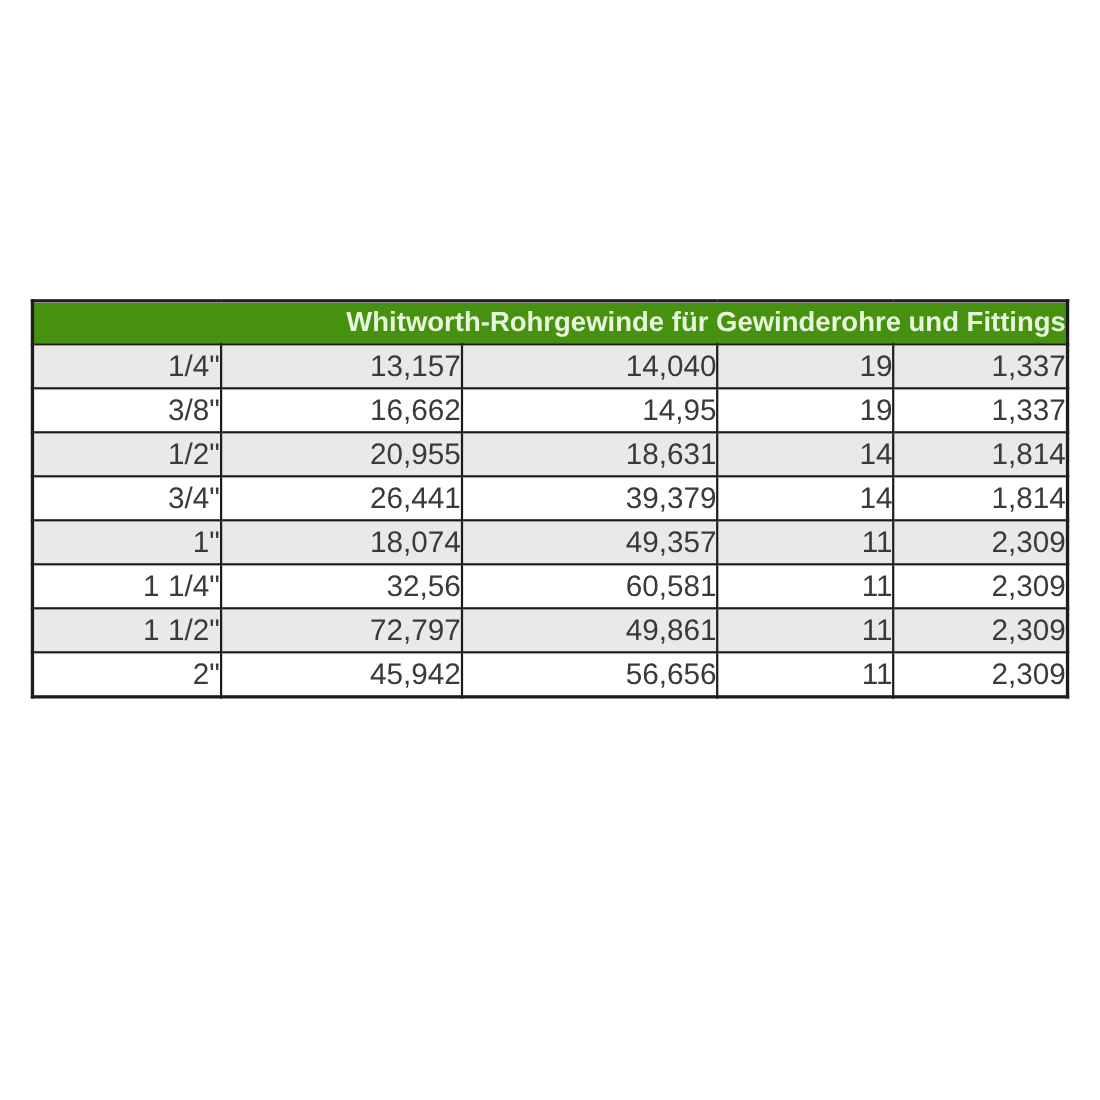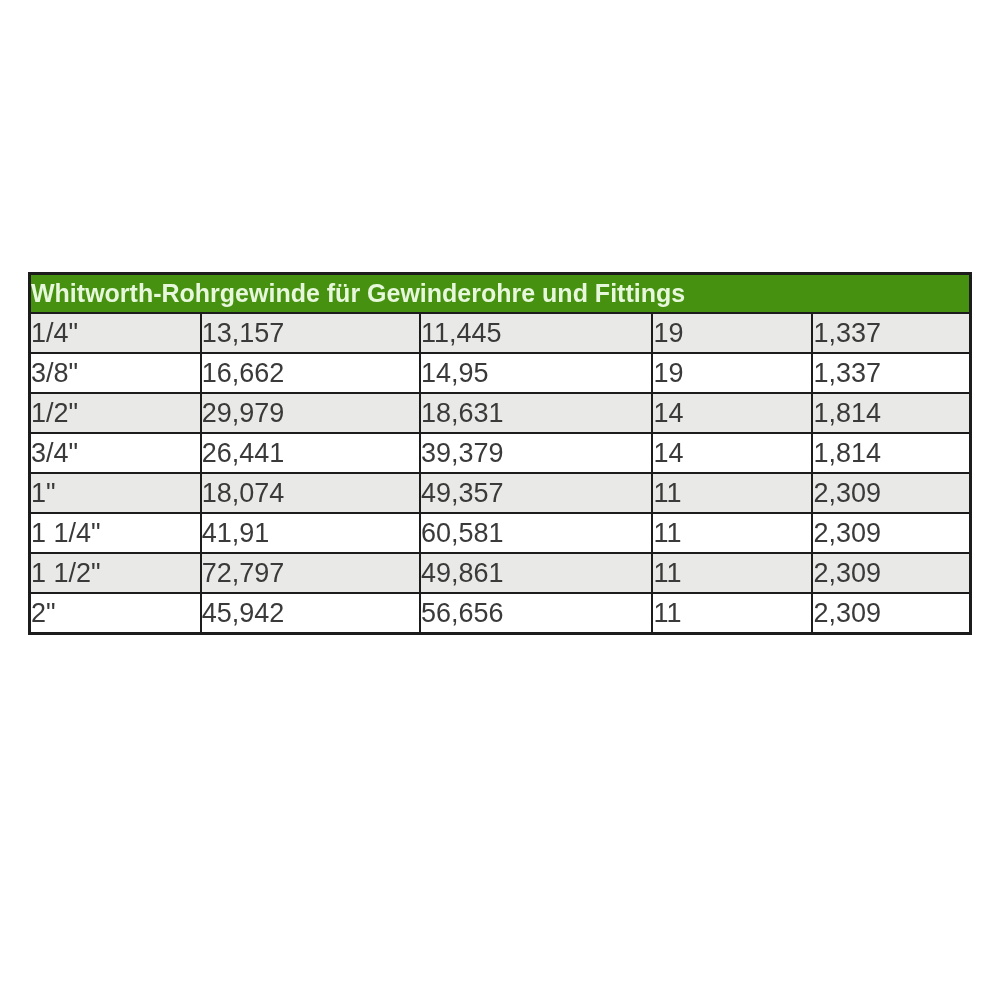--- a/index.html
+++ b/index.html
@@ -28,21 +28,21 @@
   }
   table.thread-table {
     width: 100%;
     border-collapse: collapse;
     table-layout: fixed;
     border: 3px solid var(--border);
   }
   table.thread-table th,
   table.thread-table td {
     border: 2px solid var(--border);
-    text-align: left;
+    text-align: right;
     vertical-align: middle;
     padding: 0;
     overflow: hidden;
   }
   .title-cell {
     background: var(--title_bg);
     color: var(--title_text);
     font-size: 25px;
     font-weight: bold;
     height: 37px;
@@ -79,55 +79,55 @@
       <col style="width:17.0%">
       <col style="width:16.8%">
     </colgroup>
     <tbody>
       <tr>
         <th colspan="5" class="title-cell">Whitworth-Rohrgewinde für Gewinderohre und Fittings</th>
       </tr>
       <tr class="alt">
         <td class="data-cell">1/4"</td>
         <td class="data-cell">13,157</td>
-        <td class="data-cell">11,445</td>
+        <td class="data-cell">14,040</td>
         <td class="data-cell">19</td>
         <td class="data-cell">1,337</td>
       </tr>
       <tr>
         <td class="data-cell">3/8"</td>
         <td class="data-cell">16,662</td>
         <td class="data-cell">14,95</td>
         <td class="data-cell">19</td>
         <td class="data-cell">1,337</td>
       </tr>
       <tr class="alt">
         <td class="data-cell">1/2"</td>
-        <td class="data-cell">29,979</td>
+        <td class="data-cell">20,955</td>
         <td class="data-cell">18,631</td>
         <td class="data-cell">14</td>
         <td class="data-cell">1,814</td>
       </tr>
       <tr>
         <td class="data-cell">3/4"</td>
         <td class="data-cell">26,441</td>
         <td class="data-cell">39,379</td>
         <td class="data-cell">14</td>
         <td class="data-cell">1,814</td>
       </tr>
       <tr class="alt">
         <td class="data-cell">1"</td>
         <td class="data-cell">18,074</td>
         <td class="data-cell">49,357</td>
         <td class="data-cell">11</td>
         <td class="data-cell">2,309</td>
       </tr>
       <tr>
         <td class="data-cell">1 1/4"</td>
-        <td class="data-cell">41,91</td>
+        <td class="data-cell">32,56</td>
         <td class="data-cell">60,581</td>
         <td class="data-cell">11</td>
         <td class="data-cell">2,309</td>
       </tr>
       <tr class="alt">
         <td class="data-cell">1 1/2"</td>
         <td class="data-cell">72,797</td>
         <td class="data-cell">49,861</td>
         <td class="data-cell">11</td>
         <td class="data-cell">2,309</td>

